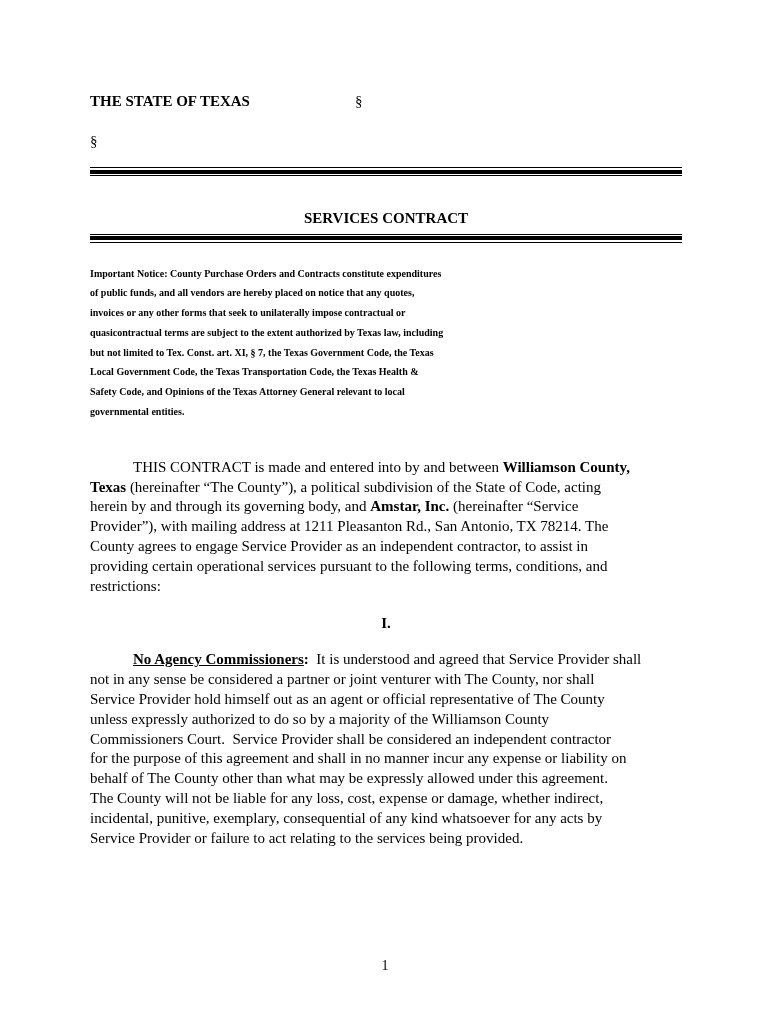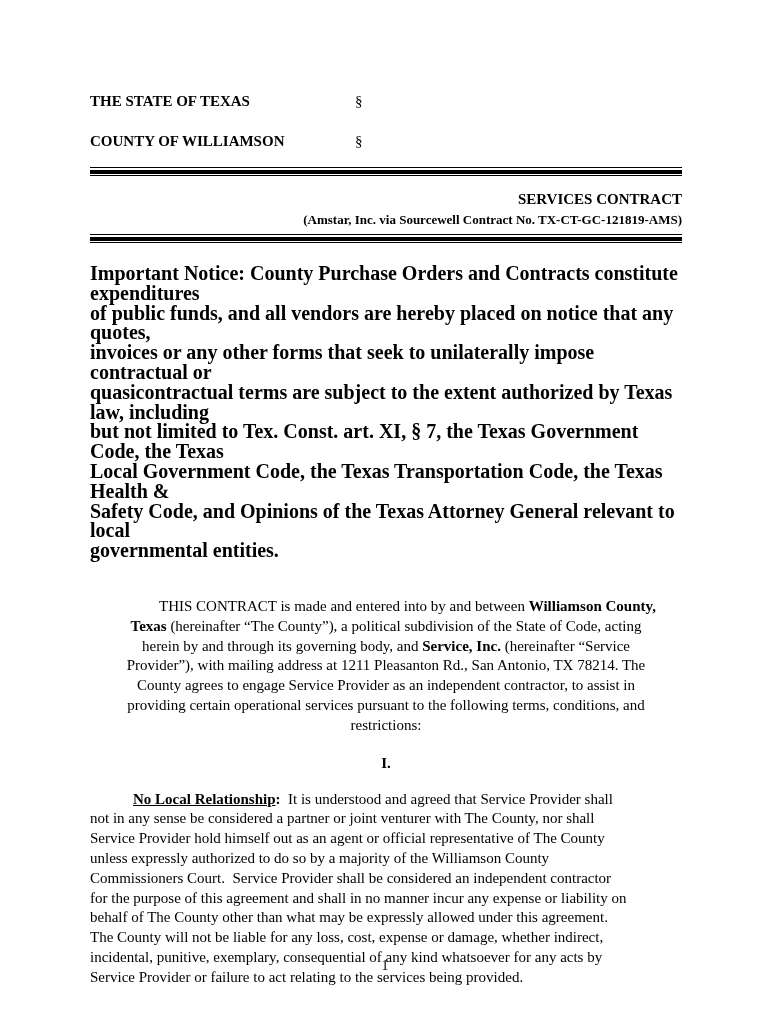--- a/index.html
+++ b/index.html
@@ -43,49 +43,49 @@
   .sep {
     border-top: 1.5px solid #000;
     border-bottom: 1.5px solid #000;
     padding: 1.5px 0;
   }
   .sep .sep-bar { height: 4px; background: #000; }
   .sep-top { margin-top: -4px; }
   .sep-bottom { margin-top: 5px; }
 
   
-  .title-block { margin-top: 14px; text-align: right; }
+  .title-block { margin-top: 33px; text-align: center; }
   .title-line {
     font-weight: bold;
     font-size: 15px;
     line-height: 19.5px;
   }
   .title-line-small {
     font-weight: bold;
     font-size: 13px;
     line-height: 19.5px;
   }
 
   
   .notice {
     margin-top: 21px;
     font-weight: bold;
-    font-size: 20px;
+    font-size: 10px;
     line-height: 19.8px;
     white-space: pre-line;
     text-align: left;
   }
 
   
   .body-para {
     font-size: 15px;
     line-height: 19.8px;
     white-space: pre-wrap;
   }
-  .para-intro { margin-top: 36px; text-indent: 43px; text-align: center; }
+  .para-intro { margin-top: 36px; text-indent: 43px; }
   .para-no-agency { margin-top: 17px; text-indent: 43px; }
 
   .section-heading {
     margin-top: 17px;
     text-align: center;
     font-weight: bold;
     font-size: 15px;
     line-height: 20px;
   }
 
@@ -107,58 +107,56 @@
 
 <div class="page">
   <div class="content">
 
     <div class="venue">
       <div class="venue-row">
         <span class="venue-label">THE STATE OF TEXAS</span>
         <span class="venue-symbol">§</span>
       </div>
       <div class="venue-row">
-        <span class="venue-label">COUNTY OF WILLIAMSON</span>
         <span class="venue-symbol">§</span>
       </div>
     </div>
 
     <div class="sep sep-top">
       <div class="sep-bar"></div>
     </div>
 
     <div class="title-block">
       <div class="title-line">SERVICES CONTRACT</div>
-      <div class="title-line-small">(Amstar, Inc. via Sourcewell Contract No. TX-CT-GC-121819-AMS)</div>
     </div>
 
     <div class="sep sep-bottom">
       <div class="sep-bar"></div>
     </div>
 
     <p class="notice">Important Notice: County Purchase Orders and Contracts constitute expenditures
 of public funds, and all vendors are hereby placed on notice that any quotes,
 invoices or any other forms that seek to unilaterally impose contractual or
 quasicontractual terms are subject to the extent authorized by Texas law, including
 but not limited to Tex. Const. art. XI, § 7, the Texas Government Code, the Texas
 Local Government Code, the Texas Transportation Code, the Texas Health &amp;
 Safety Code, and Opinions of the Texas Attorney General relevant to local
 governmental entities.</p>
 
     <p class="body-para para-intro"><span>THIS CONTRACT is made and entered into by and between </span><span class="b">Williamson County,
 Texas</span><span> (hereinafter “The County”), a political subdivision of the State of Code, acting
-herein by and through its governing body, and </span><span class="b">Service, Inc.</span><span> (hereinafter “Service
+herein by and through its governing body, and </span><span class="b">Amstar, Inc.</span><span> (hereinafter “Service
 Provider”), with mailing address at 1211 Pleasanton Rd., San Antonio, TX 78214. The
 County agrees to engage Service Provider as an independent contractor, to assist in
 providing certain operational services pursuant to the following terms, conditions, and
 restrictions:</span></p>
 
     <div class="section-heading">I.</div>
 
-    <p class="body-para para-no-agency"><span class="b u">No Local Relationship</span><span class="b">:</span><span>  It is understood and agreed that Service Provider shall
+    <p class="body-para para-no-agency"><span class="b u">No Agency Commissioners</span><span class="b">:</span><span>  It is understood and agreed that Service Provider shall
 not in any sense be considered a partner or joint venturer with The County, nor shall
 Service Provider hold himself out as an agent or official representative of The County
 unless expressly authorized to do so by a majority of the Williamson County
 Commissioners Court.  Service Provider shall be considered an independent contractor
 for the purpose of this agreement and shall in no manner incur any expense or liability on
 behalf of The County other than what may be expressly allowed under this agreement.
 The County will not be liable for any loss, cost, expense or damage, whether indirect,
 incidental, punitive, exemplary, consequential of any kind whatsoever for any acts by
 Service Provider or failure to act relating to the services being provided.</span></p>
 

